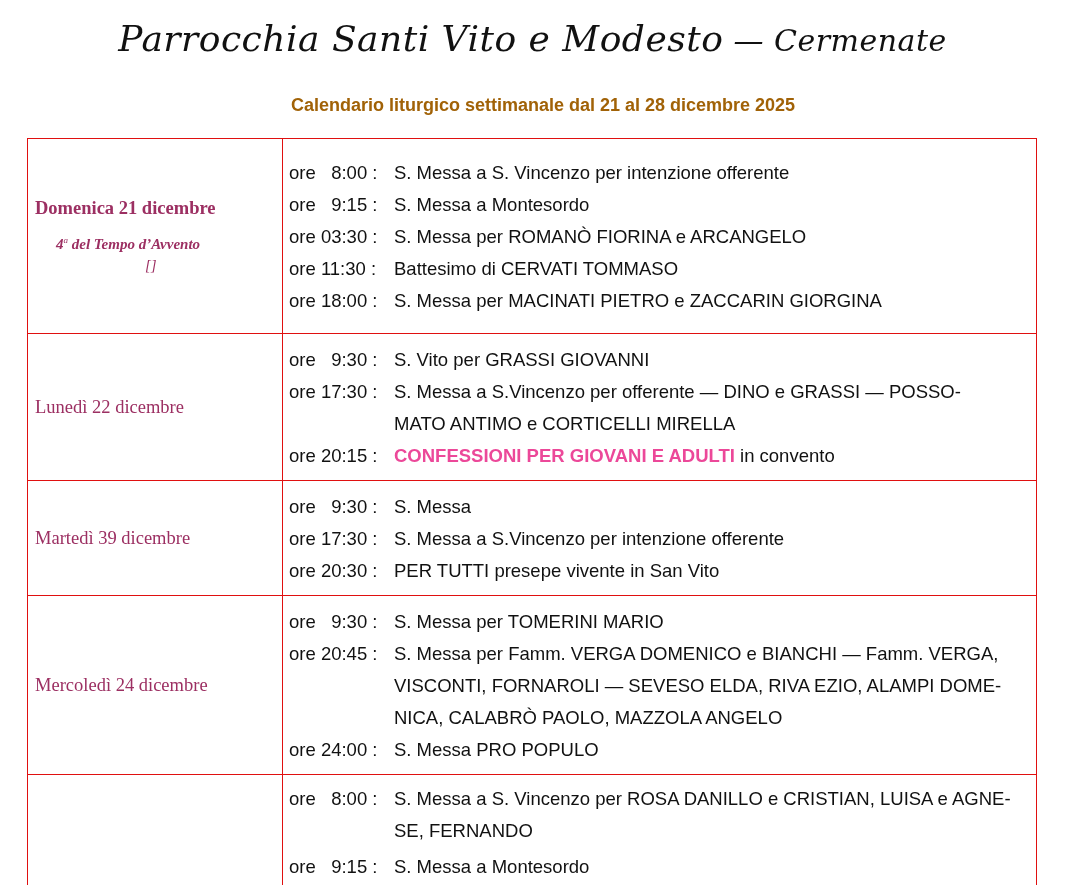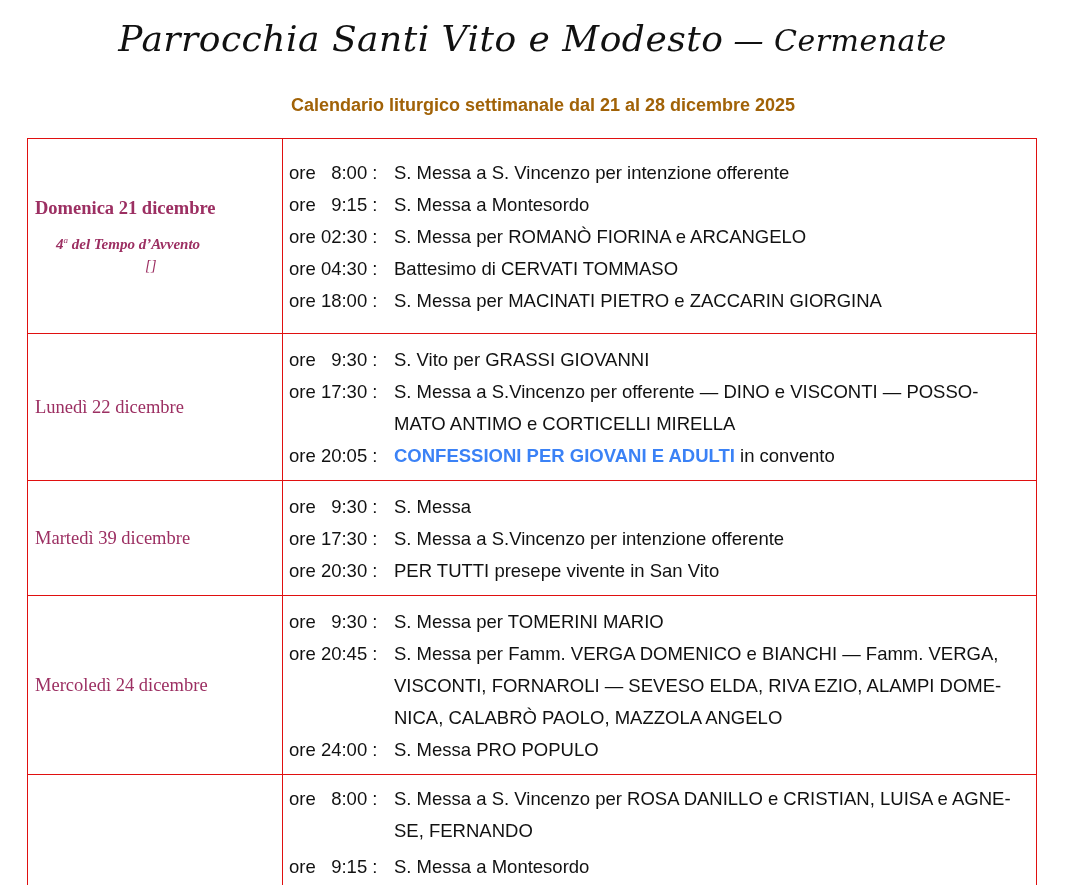--- a/index.html
+++ b/index.html
@@ -98,21 +98,21 @@
   }
   .ev .desc {
     flex: 1 1 auto;
     white-space: normal;
     padding-right: 10px;
   }
   .ev .cont {
     display: block;
   }
   .hl {
-    color: #3b82f6;
+    color: #ec4899;
     font-weight: bold;
   }
   .orange {
     color: #f06a1c;
   }
   .row-thu td.day {
     vertical-align: bottom;
   }
 </style>
 </head>
@@ -136,49 +136,49 @@
     <td class="events">
       <div class="ev">
             <span class="time">ore   8:00 : </span>
             <span class="desc">S. Messa a S. Vincenzo per intenzione offerente</span>
           </div>
       <div class="ev">
             <span class="time">ore   9:15 : </span>
             <span class="desc">S. Messa a Montesordo</span>
           </div>
       <div class="ev">
-            <span class="time">ore 02:30 : </span>
+            <span class="time">ore 03:30 : </span>
             <span class="desc">S. Messa per ROMANÒ FIORINA e ARCANGELO</span>
           </div>
       <div class="ev">
-            <span class="time">ore 04:30 : </span>
+            <span class="time">ore 11:30 : </span>
             <span class="desc">Battesimo di CERVATI TOMMASO</span>
           </div>
       <div class="ev">
             <span class="time">ore 18:00 : </span>
             <span class="desc">S. Messa per MACINATI PIETRO e ZACCARIN GIORGINA</span>
           </div>
     </td>
   </tr>
 
   <tr style="height:145px;">
     <td class="day">
       <div class="day-name">Lunedì 22 dicembre</div>
     </td>
     <td class="events">
       <div class="ev">
             <span class="time">ore   9:30 : </span>
             <span class="desc">S. Vito per GRASSI GIOVANNI</span>
           </div>
       <div class="ev">
             <span class="time">ore 17:30 : </span>
-            <span class="desc"><span>S. Messa a S.Vincenzo per offerente — DINO e VISCONTI — POSSO-</span><span class="cont">MATO ANTIMO e CORTICELLI MIRELLA</span></span>
-          </div>
-      <div class="ev">
-            <span class="time">ore 20:05 : </span>
+            <span class="desc"><span>S. Messa a S.Vincenzo per offerente — DINO e GRASSI — POSSO-</span><span class="cont">MATO ANTIMO e CORTICELLI MIRELLA</span></span>
+          </div>
+      <div class="ev">
+            <span class="time">ore 20:15 : </span>
             <span class="desc"><span class="hl">CONFESSIONI PER GIOVANI E ADULTI</span><span> in convento</span></span>
           </div>
     </td>
   </tr>
 
   <tr style="height:110px;">
     <td class="day">
       <div class="day-name">Martedì 39 dicembre</div>
     </td>
     <td class="events">

